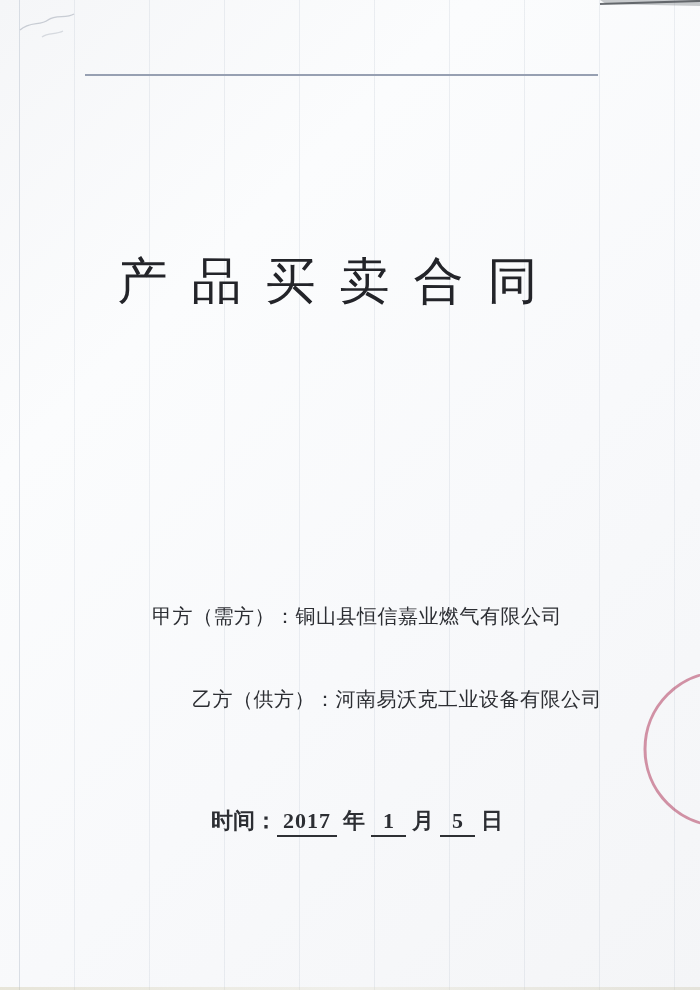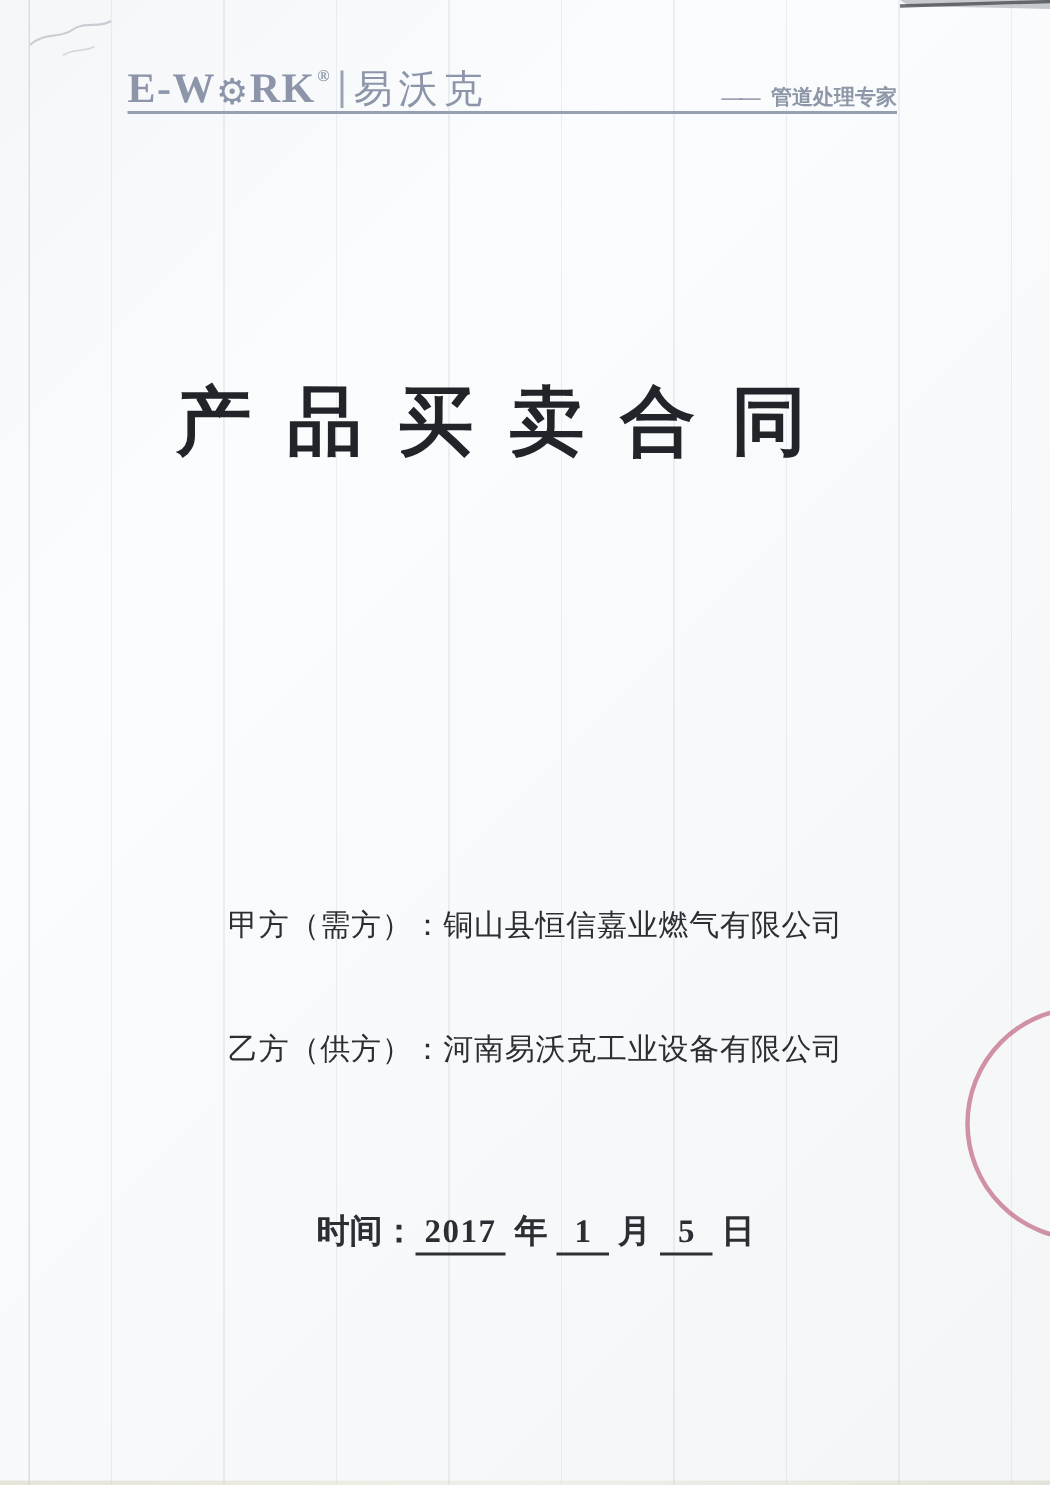--- a/index.html
+++ b/index.html
@@ -55,29 +55,29 @@
   
   .contract-no{position:absolute;top:108px;left:82px;font-size:18px;}
   .contract-no .value{
     display:inline-block;margin-left:5px;padding:0 16px 3px 10px;
     border-bottom:2px solid #3a3c41;letter-spacing:1px;
   }
 
   
   .doc-title{
     position:absolute;top:250px;left:0;width:655px;margin:0;
-    text-align:center;font-size:50px;line-height:62px;font-weight:700;
+    text-align:center;font-size:50px;line-height:62px;font-weight:400;
     letter-spacing:24px;padding-left:24px;box-sizing:border-box;
     color:#232429;
   }
 
   
   .party{position:absolute;left:152px;font-size:20px;letter-spacing:0.5px;white-space:nowrap;}
   .party-a{top:603px;}
-  .party-b{top:686px;}
+  .party-b{top:686px;margin-left:40px;}
 
   
   .date-row{position:absolute;top:806px;left:211px;font-size:22px;font-weight:700;white-space:nowrap;}
   .date-row .u{
     display:inline-block;border-bottom:2px solid #2e3034;text-align:center;
   }
   .date-row .u-year{padding:0 6px 1px 6px;margin-right:4px;letter-spacing:1px;}
   .date-row .u-num{padding:0 12px 1px 12px;margin:0 4px;}
   .date-row .suffix{margin:0 2px;}
 
@@ -96,28 +96,20 @@
   <svg class="fold-mark" width="84" height="44" viewBox="0 0 84 44">
     <path d="M12,26 C22,17 32,22 40,16 C48,10 58,15 66,10" fill="none" stroke="#b5bac4" stroke-width="1.4" opacity="0.7"></path>
     <path d="M34,33 C40,28 48,31 55,27" fill="none" stroke="#bfc4cd" stroke-width="1.2" opacity="0.6"></path>
   </svg>
 
   <svg class="corner-edge" width="140" height="16" viewBox="0 0 140 16">
     <polygon points="40,0 140,0 140,6 46,4" fill="#8a8d92" opacity="0.45"></polygon>
     <path d="M40,4 L140,1" stroke="#4a4d52" stroke-width="2.2" fill="none" opacity="0.8"></path>
   </svg>
 
-  <header class="brand-header">
-    <div class="logo">
-      <span class="logo-en"><span>E-W</span><span class="gear">⚙</span><span>RK</span><span class="reg">®</span></span><span class="logo-divider"></span><span class="logo-cn">易沃克</span>
-    </div>
-    <div class="tagline">
-      <span class="tagline-dash">——</span><span>管道处理专家</span>
-    </div>
-  </header>
   <div class="header-rule"></div>
 
 
   <h1 class="doc-title">产品买卖合同</h1>
 
   <div class="party party-a">
     <span>甲方（需方）：</span><span>铜山县恒信嘉业燃气有限公司</span>
   </div>
   <div class="party party-b">
     <span>乙方（供方）：</span><span>河南易沃克工业设备有限公司</span>

